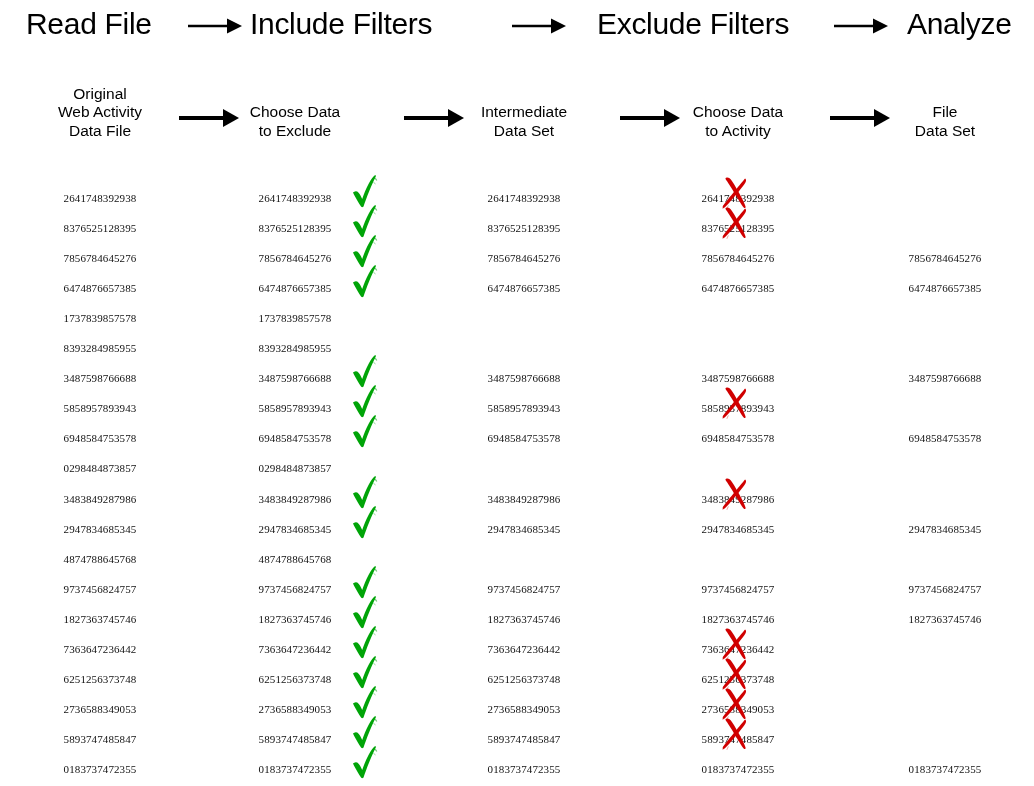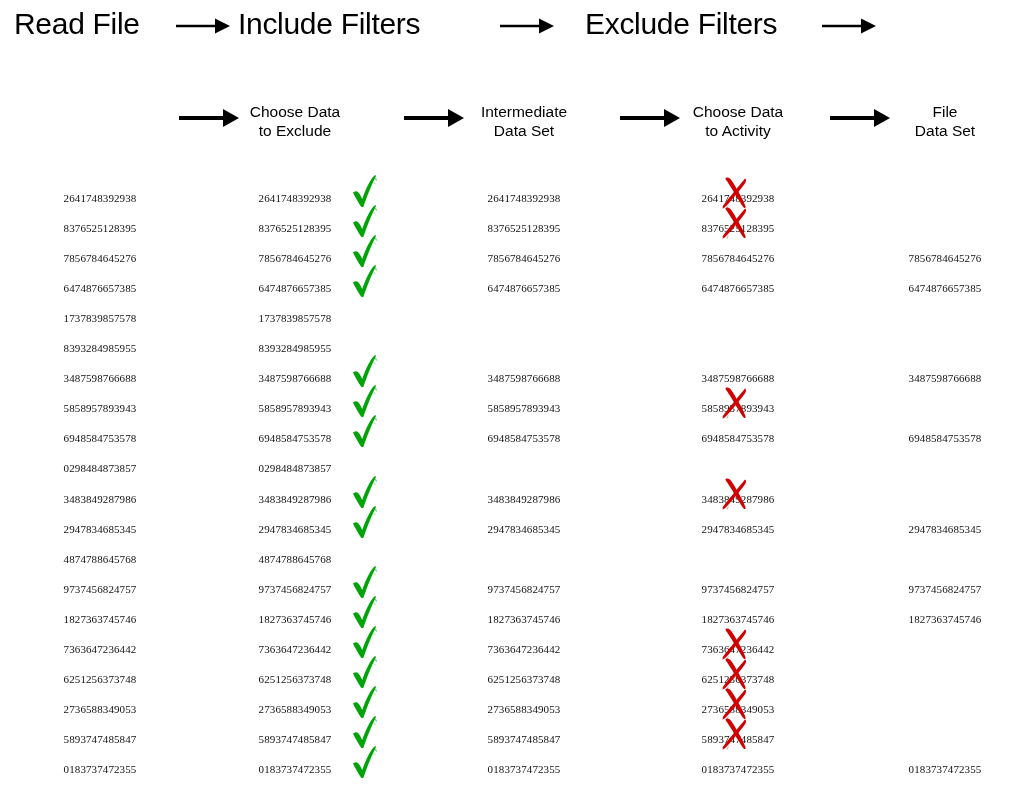--- a/index.html
+++ b/index.html
@@ -20,21 +20,21 @@
   #diagram {
     position: relative;
     width: 1034px;
     height: 786px;
   }
 
   
   .stage-row {
     position: absolute;
     top: 0;
-    left: 0;
+    left: 12px;
     width: 890px;
     height: 58px;
   }
   .stage-label {
     position: absolute;
     top: 4px;
     font-size: 30px;
     line-height: 40px;
     white-space: nowrap;
     font-weight: 400;
@@ -91,38 +91,44 @@
 </style>
 </head>
 <body>
 
 <div id="diagram">
 
   <div class="stage-row" id="stage-row">
       <div class="stage-label" style="left: 14px;">Read File</div>
       <div class="stage-label" style="left: 238px;">Include Filters</div>
       <div class="stage-label" style="left: 585px;">Exclude Filters</div>
+      <div class="stage-label" style="left: 895px;">Analyze</div>
       <div class="stage-arrow" style="left: 176px;">
   <svg width="54" height="18" viewBox="0 0 54 18" xmlns="http://www.w3.org/2000/svg">
     <line x1="0" y1="9" x2="40" y2="9" stroke="#000000" stroke-width="2.6"></line>
     <polygon points="39,1.5 54,9 39,16.5" fill="#000000"></polygon>
   </svg></div>
       <div class="stage-arrow" style="left: 500px;">
   <svg width="54" height="18" viewBox="0 0 54 18" xmlns="http://www.w3.org/2000/svg">
     <line x1="0" y1="9" x2="40" y2="9" stroke="#000000" stroke-width="2.6"></line>
     <polygon points="39,1.5 54,9 39,16.5" fill="#000000"></polygon>
   </svg></div>
       <div class="stage-arrow" style="left: 822px;">
   <svg width="54" height="18" viewBox="0 0 54 18" xmlns="http://www.w3.org/2000/svg">
     <line x1="0" y1="9" x2="40" y2="9" stroke="#000000" stroke-width="2.6"></line>
     <polygon points="39,1.5 54,9 39,16.5" fill="#000000"></polygon>
   </svg></div>
     </div>
 
   <div class="subhead-row" id="subhead-row">
+      <div class="subhead" style="left: 15px; width: 170px; top: 6.5px;">
+        <div>Original</div>
+        <div>Web Activity</div>
+        <div>Data File</div>
+      </div>
       <div class="subhead" style="left: 210px; width: 170px; top: 25px;">
         <div>Choose Data</div>
         <div>to Exclude</div>
       </div>
       <div class="subhead" style="left: 439px; width: 170px; top: 25px;">
         <div>Intermediate</div>
         <div>Data Set</div>
       </div>
       <div class="subhead" style="left: 653px; width: 170px; top: 25px;">
         <div>Choose Data</div>

